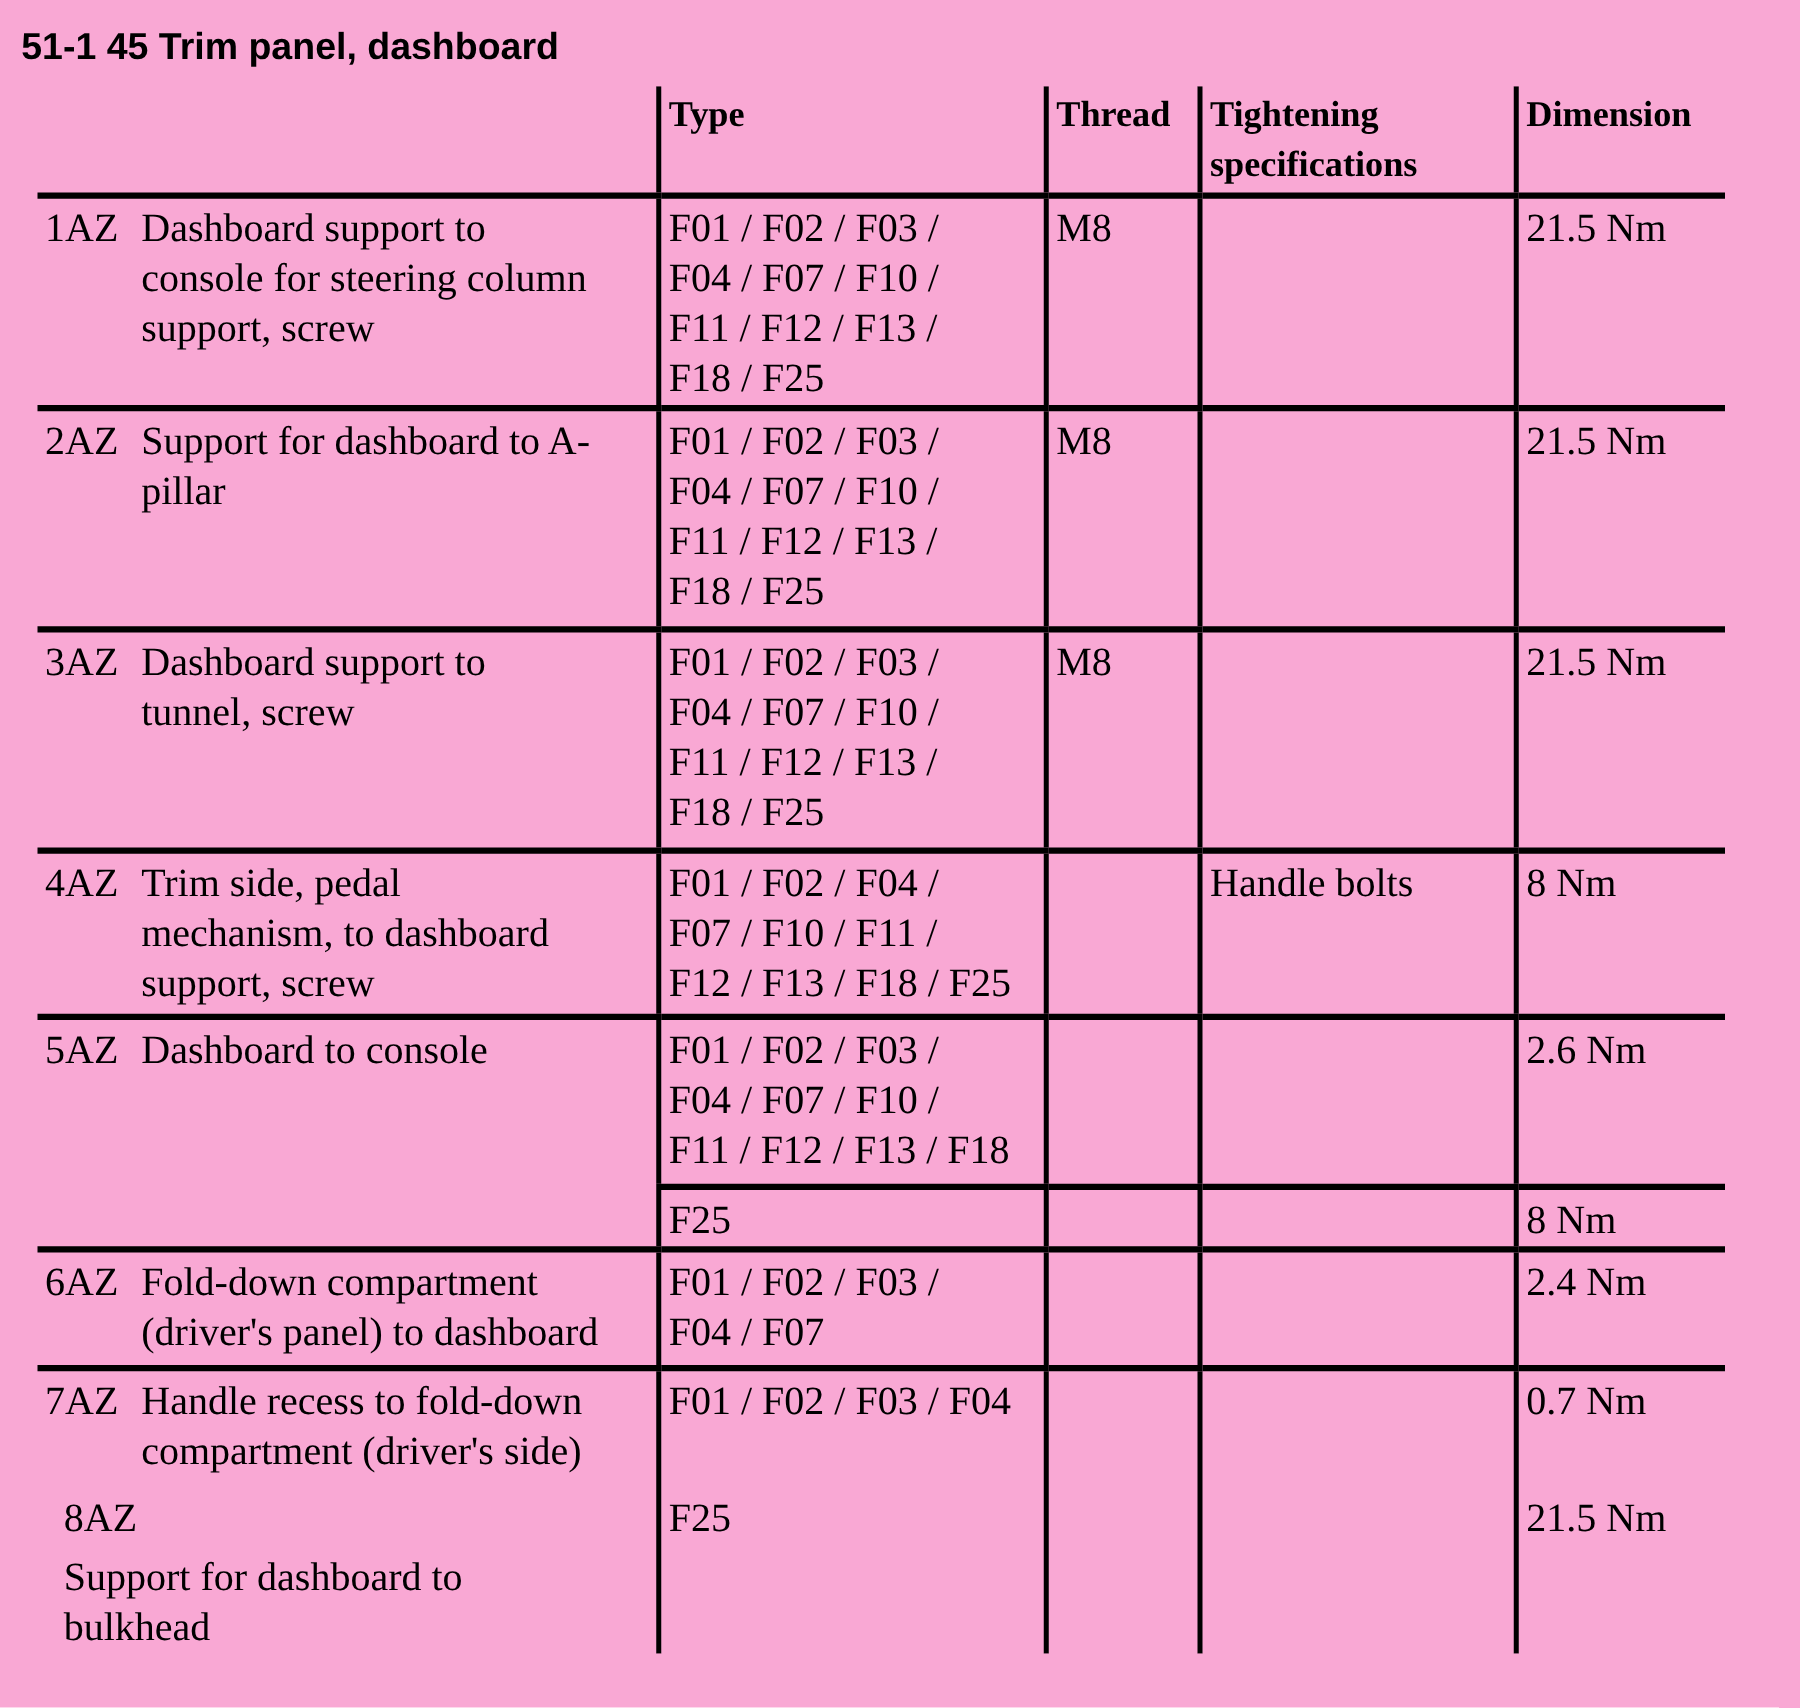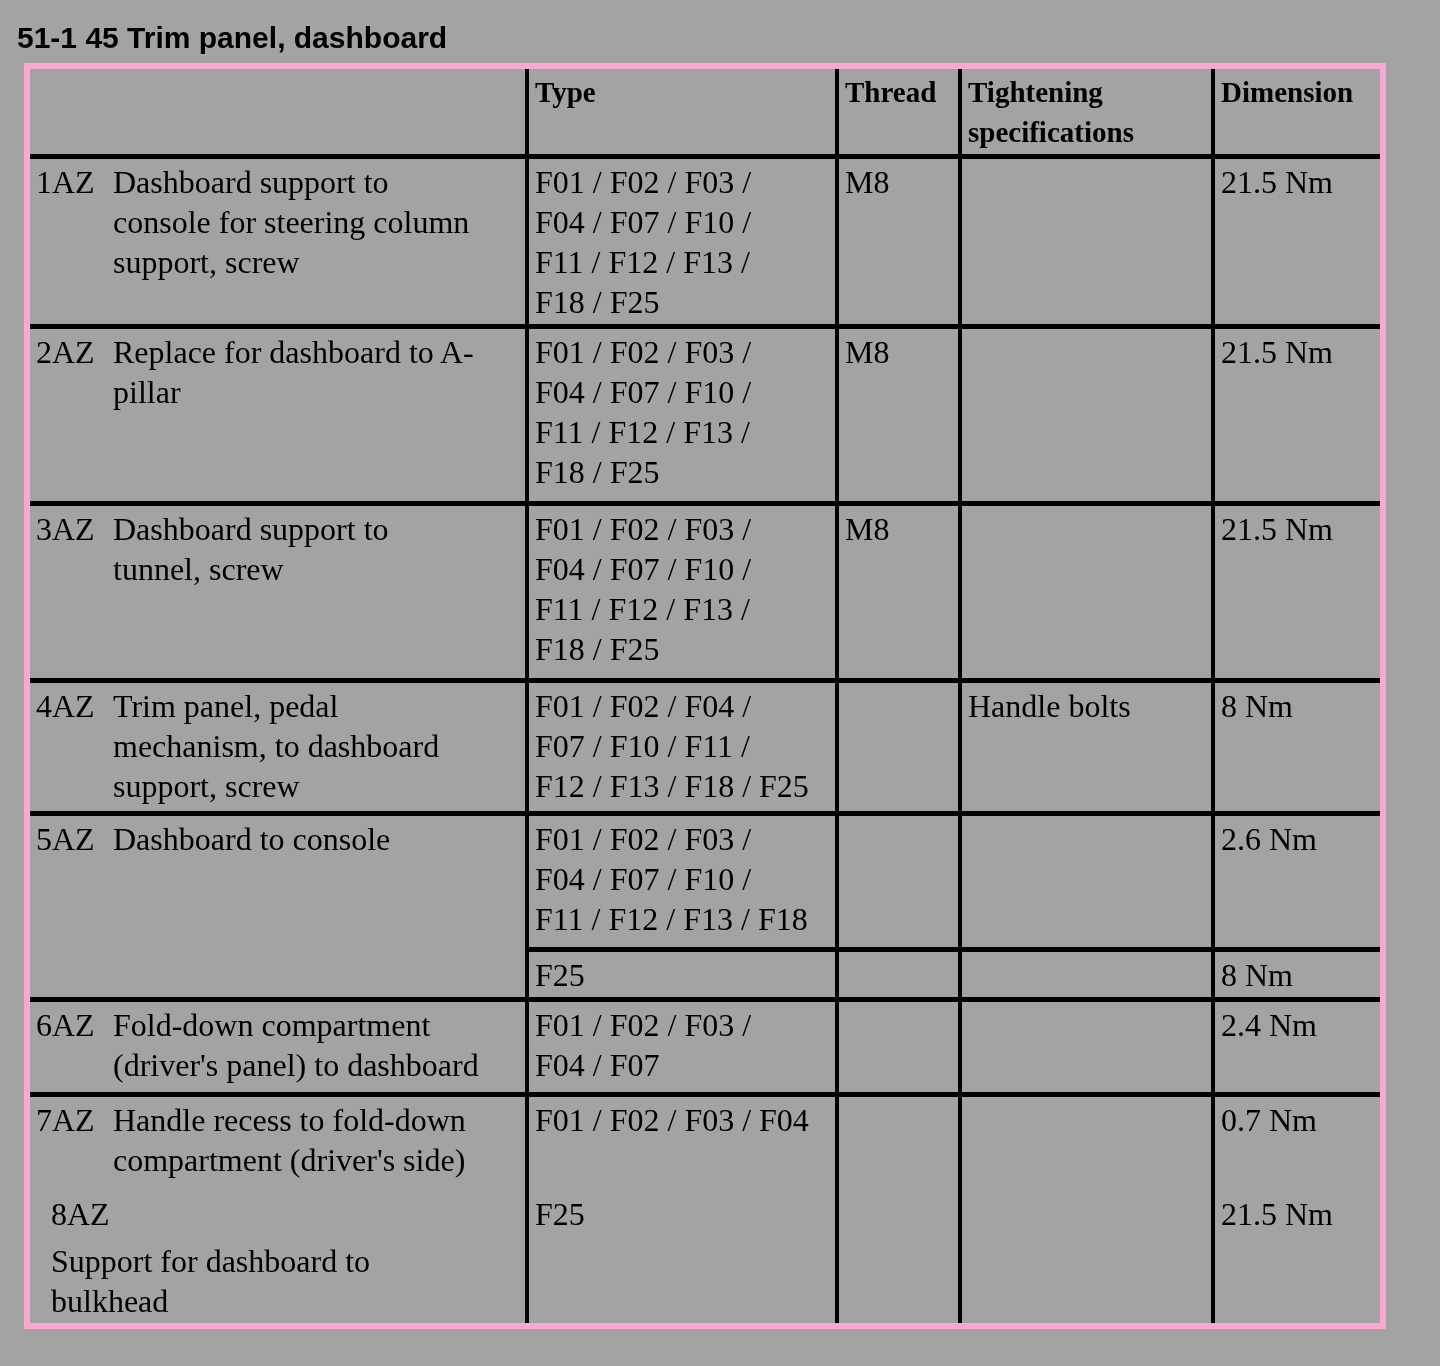--- a/index.html
+++ b/index.html
@@ -6,21 +6,21 @@
     margin: 0;
     padding: 0;
     background: #ffffff;
     color: #000000;
     font-family: "Liberation Sans", sans-serif;
   }
   .page {
     position: relative;
     width: 1440px;
     height: 1366px;
-    background: #a3a3a3;
+    background: #f9a8d4;
     overflow: hidden;
   }
   .title {
     position: absolute;
     left: 17px;
     top: 21px;
     margin: 0;
     font-size: 30px;
     line-height: 34px;
     font-weight: 700;
@@ -123,21 +123,21 @@
 F18 / F25</td>
       <td>M8</td>
       <td class="c4"></td>
       <td>21.5 Nm</td>
     </tr>
 
     <tr class="h-r2">
       <td class="c1">
         <div class="labelrow">
           <span class="rid">2AZ</span>
-          <div class="rdesc">Replace for dashboard to A-
+          <div class="rdesc">Support for dashboard to A-
 pillar</div>
         </div>
       </td>
       <td class="pre">F01 / F02 / F03 /
 F04 / F07 / F10 /
 F11 / F12 / F13 /
 F18 / F25</td>
       <td>M8</td>
       <td class="c4"></td>
       <td>21.5 Nm</td>
@@ -157,21 +157,21 @@
 F18 / F25</td>
       <td>M8</td>
       <td class="c4"></td>
       <td>21.5 Nm</td>
     </tr>
 
     <tr class="h-r4">
       <td class="c1 bt-hidden">
         <div class="labelrow">
           <span class="rid">4AZ</span>
-          <div class="rdesc">Trim panel, pedal
+          <div class="rdesc">Trim side, pedal
 mechanism, to dashboard
 support, screw</div>
         </div>
       </td>
       <td class="pre">F01 / F02 / F04 /
 F07 / F10 / F11 /
 F12 / F13 / F18 / F25</td>
       <td></td>
       <td class="c4">Handle bolts</td>
       <td>8 Nm</td>

